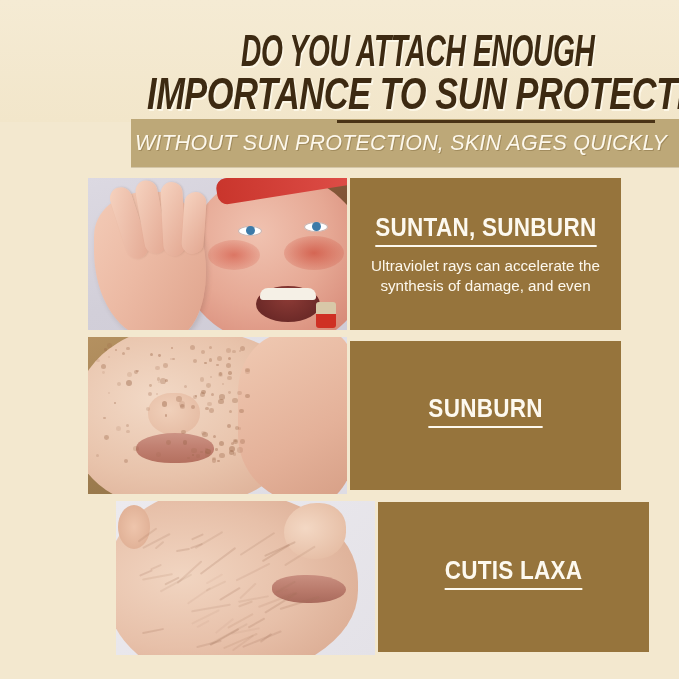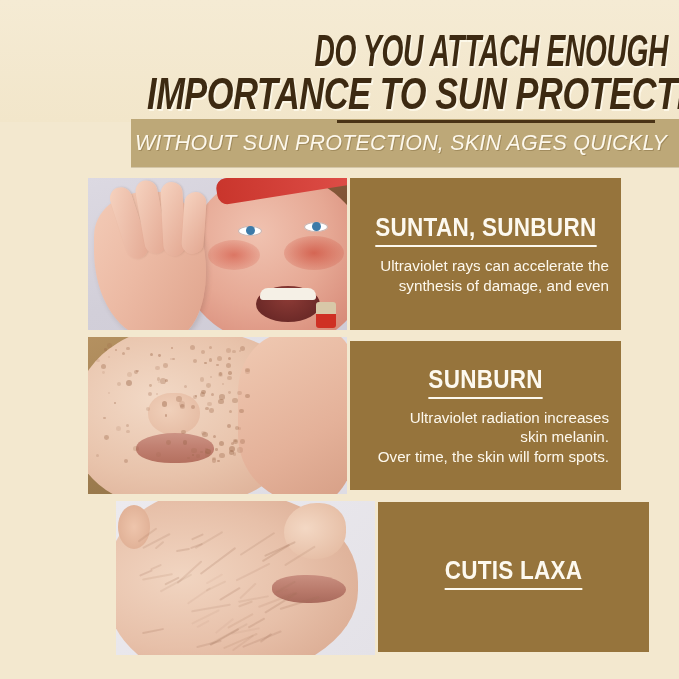--- a/index.html
+++ b/index.html
@@ -56,21 +56,20 @@
     text-shadow: 1px 1px 0 rgba(110,86,44,0.35);
     white-space: nowrap;
   }
 
   
   .headline {
     position: absolute;
     left: 0;
     top: 30px;
     width: 668px;
-    text-align: right;
     line-height: 0.94;
     z-index: 4;
   }
   .headline .line {
     display: block;
     font-family: "Liberation Sans Narrow", "Liberation Sans", sans-serif;
     font-weight: 700;
     font-style: italic;
     color: #3d2a12;
     text-transform: uppercase;
@@ -137,21 +136,21 @@
     padding-bottom: 3px;
     margin-bottom: 9px;
     white-space: nowrap;
   }
   .card-body {
     font-size: 15.2px;
     line-height: 1.28;
     color: #fdf8ed;
     font-weight: 400;
   }
-  .card-body span { display: block; text-align: right; }
+  .card-body span { display: block; }
 
   
   #card1 { top: 178px; height: 152px; }
   #card2 { top: 337px; height: 157px; }
   #card3 { top: 501px; height: 154px; margin-left: 28px; }
 
   
   #card2 .panel { top: 4px; height: calc(100% - 8px); }
   #card3 .panel { top: 1px; height: calc(100% - 4px); }
 
@@ -469,25 +468,20 @@
             <i style="left: 137.6px; top: 25.6px; width: 5.4px; height: 5.4px; opacity: 0.61;"></i>
             <i style="left: 130.4px; top: 62px; width: 5.2px; height: 5.2px; opacity: 0.71;"></i>
             <i style="left: 14.4px; top: 33.8px; width: 2.8px; height: 2.8px; opacity: 0.26;"></i>
             <i style="left: 94.6px; top: 103.4px; width: 4.5px; height: 4.5px; opacity: 0.72;"></i>
           </div>
       </div>
     </div>
     <div class="panel">
       <div class="panel-inner">
         <div class="card-title">SUNBURN</div>
-        <div class="card-body">
-          <span>Ultraviolet radiation increases</span>
-          <span>skin melanin.</span>
-          <span>Over time, the skin will form spots.</span>
-        </div>
       </div>
     </div>
   </div>
 
   <div class="card" id="card3">
     <div class="photo">
       <div class="ph p3">
         <div class="jaw"></div>
         <div class="ear"></div>
         <div class="nose3"></div>

